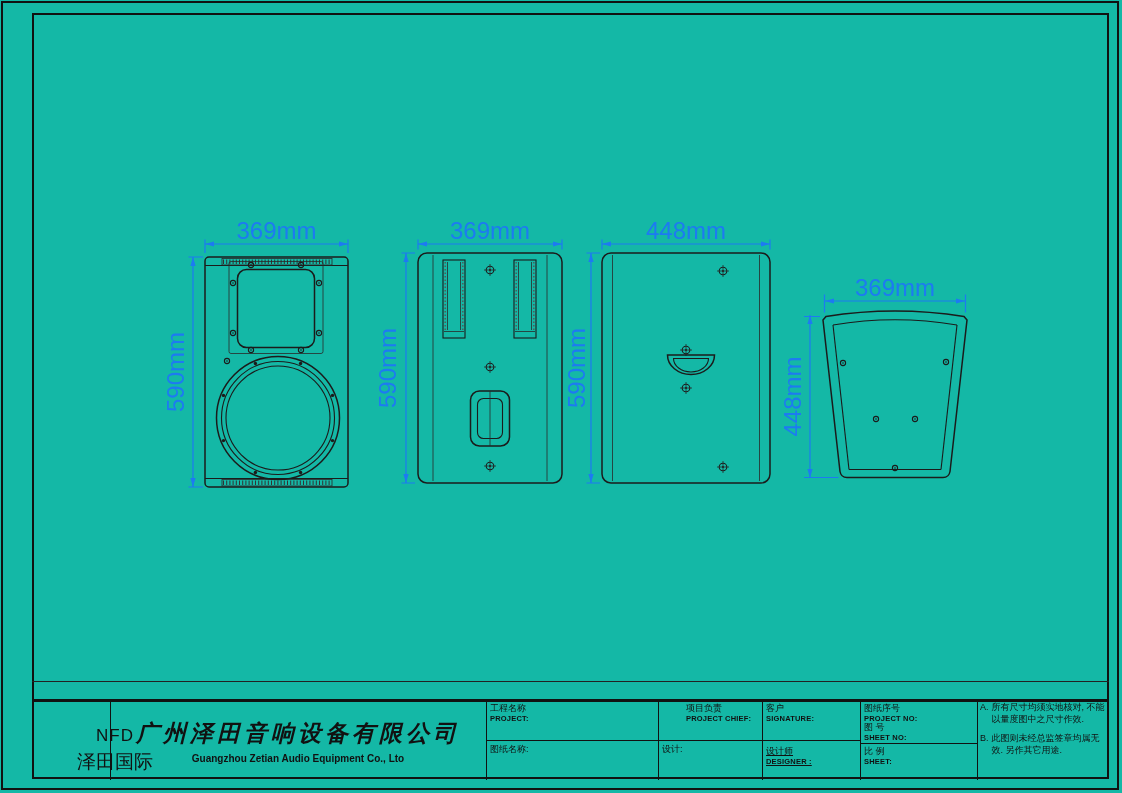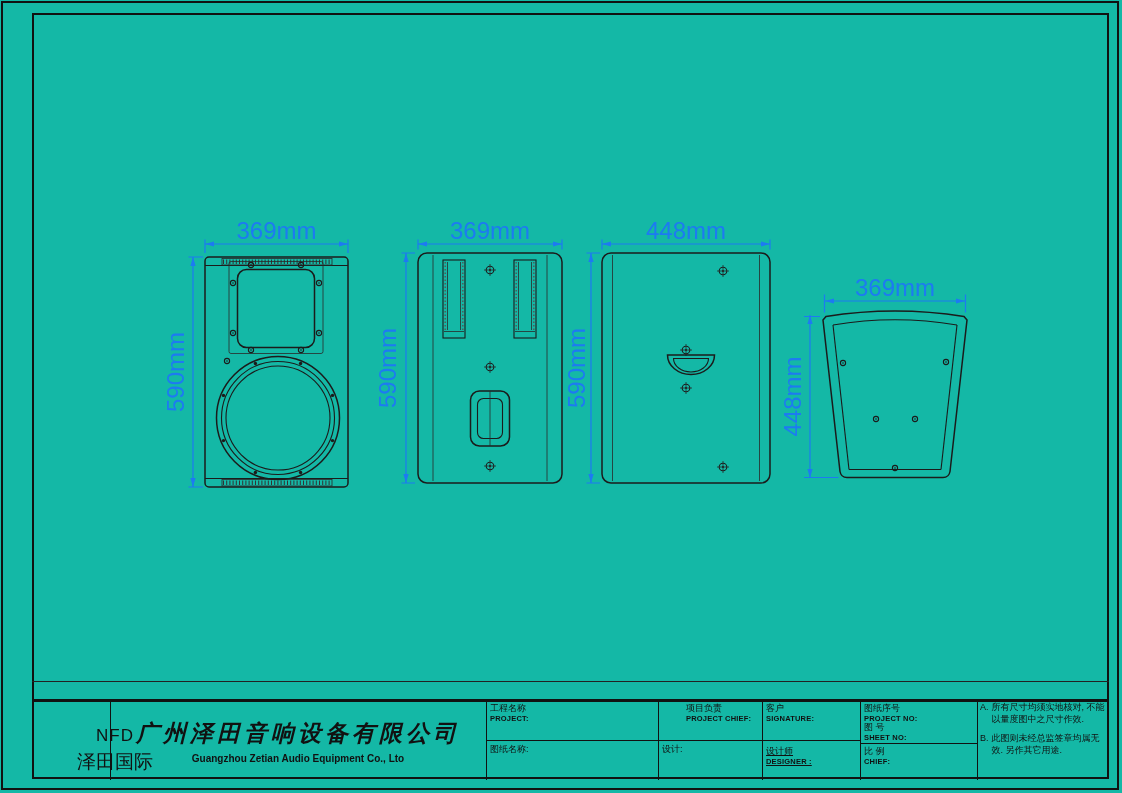--- a/index.html
+++ b/index.html
@@ -255,21 +255,21 @@
     <div class="tb-cell field" style="left:832px;top:21px;">
       <span class="lbl-cn">图纸序号</span>
       <span class="lbl-en">PROJECT NO:</span>
     </div>
     <div class="tb-cell field" style="left:832px;top:40px;">
       <span class="lbl-cn">图 号</span>
       <span class="lbl-en">SHEET NO:</span>
     </div>
     <div class="tb-cell field" style="left:832px;top:64px;">
       <span class="lbl-cn">比 例</span>
-      <span class="lbl-en">CHIEF:</span>
+      <span class="lbl-en">SHEET:</span>
     </div>
 
     <div class="tb-cell notes-cell">
       <div class="note">
         <span class="note-id">A.</span>
         <span>所有尺寸均须实地核对, 不能以量度图中之尺寸作效.</span>
       </div>
       <div class="note">
         <span class="note-id">B.</span>
         <span>此图则未经总监签章均属无效. 另作其它用途.</span>

